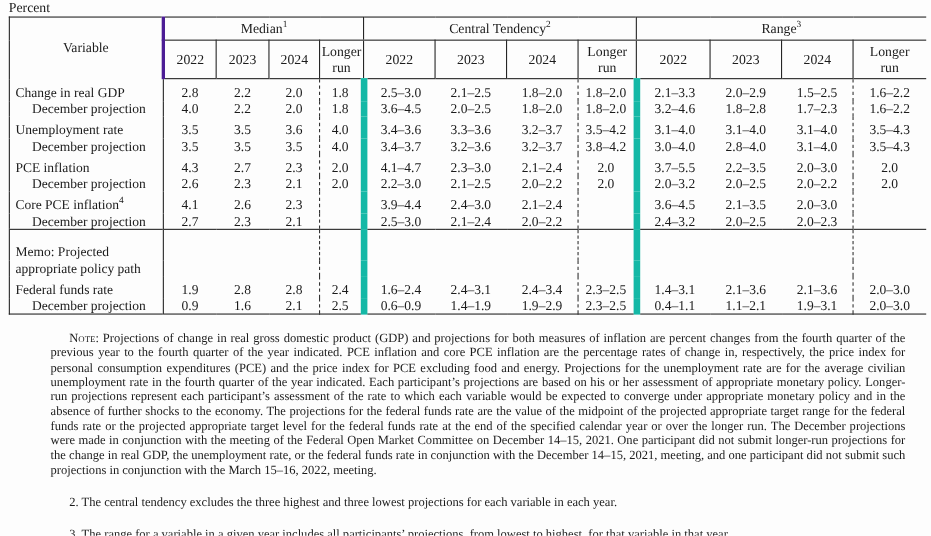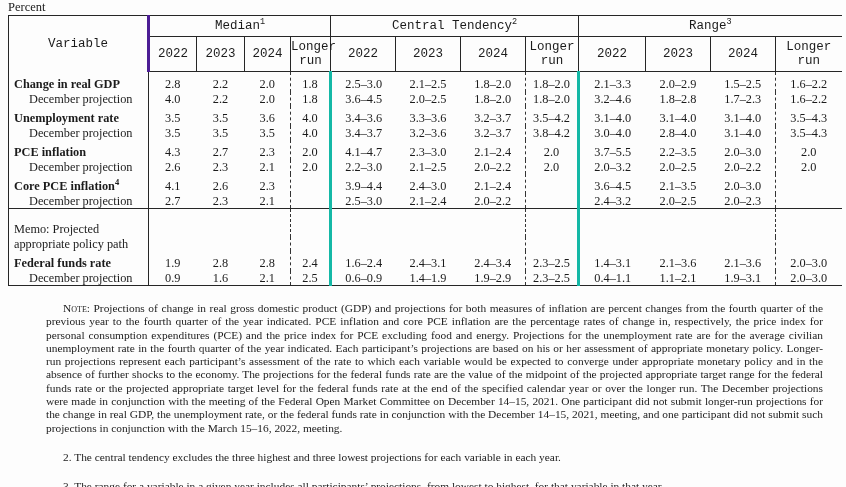--- a/index.html
+++ b/index.html
@@ -11,42 +11,42 @@
   }
   .page { padding: 1px 8px 0 8px; }
   .unit-label { font-size: 12.5px; line-height: 13px; margin-bottom: 1px; }
 
   table.sep {
     border-collapse: collapse; table-layout: fixed; width: 833px;
     border-top: 1.4px solid #262626;
     border-left: 1px solid #262626;
     border-bottom: 1.4px solid #262626;
   }
-  th { font-weight: normal; font-family: Liberation Mono, monospace; }
+  th { font-weight: normal; }
   .sec-h {
     border-left: 1px solid #262626; border-bottom: 1px solid #262626;
     font-size: 12.5px; line-height: 20px; text-align: center; padding: 0;
   }
   .var-h {
     border-right: 3px solid #4c1d95;
     font-size: 12.5px; text-align: center; vertical-align: middle; padding: 0;
   }
   .yh {
     border-left: 1px solid #262626; border-bottom: 1px solid #262626;
     font-size: 12.5px; line-height: 14px; text-align: center;
     vertical-align: middle; white-space: pre-line; padding: 3px 0;
   }
   td { font-size: 12.3px; line-height: 14.5px; padding: 0; }
   .val { text-align: center; }
   .var { padding-left: 5px; border-right: 1px solid #262626; }
   .var.ind { padding-left: 20px; margin-top: 22px; }
-  .sec-start { border-left: 3px solid #14b8a6; }
+  .sec-start { border-left: 6px solid #14b8a6; }
   .lr { border-left: 1px dashed #333; }
   tr.gs td { padding-top: 5px; }
-  tr.gs td.var { padding-top: 5px; font-weight: bold; }
+  tr.gs td.var { padding-top: 5px; }
   tr.divr td { border-top: 1px solid #262626; padding-top: 13px; }
   sup { font-size: 8.5px; line-height: 0; }
 
   .notes { margin: 4px 0 0 22px; width: 809px; }
   .notes p {
     margin: 16px; text-align: justify; text-indent: 17px;
     font-size: 11.4px; line-height: 13.3px;
   }
   .sc { font-variant: small-caps; }
 </style>

